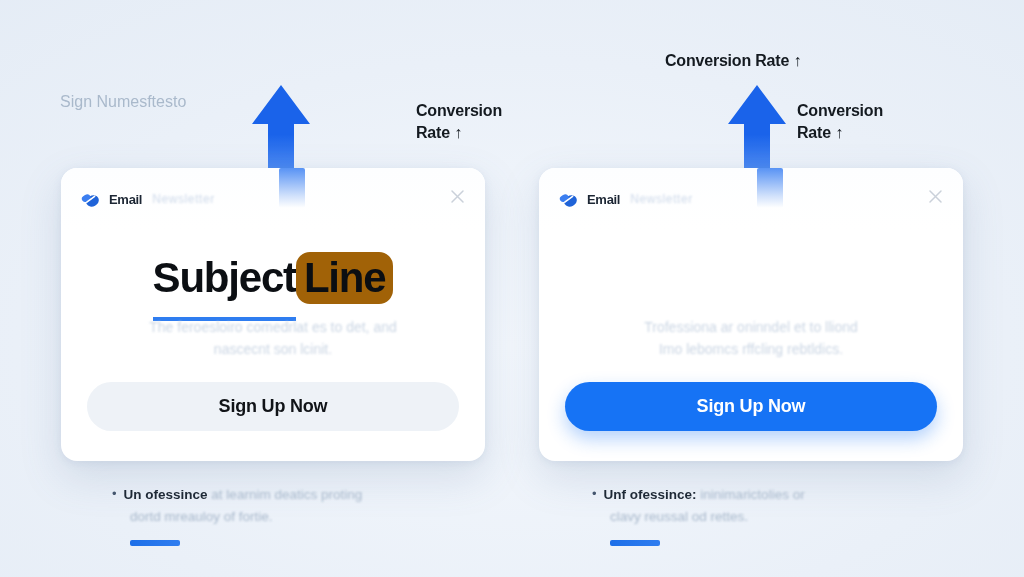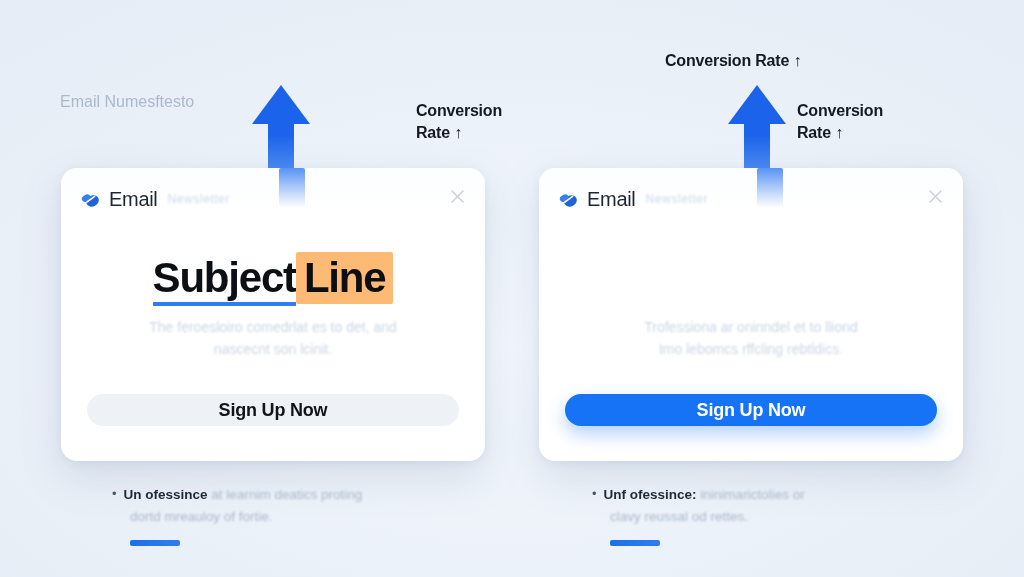--- a/index.html
+++ b/index.html
@@ -97,22 +97,22 @@
     display: flex;
     align-items: center;
   }
   .brand-icon {
     width: 22px;
     height: 22px;
     margin-right: 8px;
     flex: 0 0 auto;
   }
   .brand-name {
-    font-size: 20px;
-    font-weight: 400;
+    font-size: 13px;
+    font-weight: 700;
     color: #1c2634;
     letter-spacing: -0.3px;
   }
   .brand-sub {
     margin-left: 10px;
     font-size: 12px;
     color: #cfdaea;
     filter: blur(1.3px);
     letter-spacing: .6px;
     white-space: nowrap;
@@ -144,27 +144,27 @@
     top: 86px;
     text-align: center;
     font-size: 42px;
     font-weight: 700;
     letter-spacing: -1.2px;
     color: #0c0f13;
     white-space: nowrap;
   }
   .hl-underline {
     border-bottom: 4px solid #2f7df0;
-    padding-bottom: 1px;
+    padding-bottom: 16px;
   }
   .hl-highlight {
-    background: #fdba74;
+    background: #a16207;
     color: #0b0e12;
     padding: 2px 8px 3px 8px;
-    border-radius: 2px;
+    border-radius: 14px;
   }
 
   
   .card-body-copy {
     position: absolute;
     left: 40px;
     right: 40px;
     top: 148px;
     text-align: center;
     font-size: 14px;
@@ -172,33 +172,32 @@
     color: #cbd6e4;
     filter: blur(1.1px);
   }
 
   
   .cta {
     position: absolute;
     left: 26px;
     right: 26px;
     top: 214px;
-    height: 32px;
+    height: 49px;
     border-radius: 26px;
     display: flex;
     align-items: center;
     justify-content: center;
     font-size: 18px;
     font-weight: 600;
     letter-spacing: -0.2px;
     border: none;
     cursor: pointer;
     box-sizing: border-box;
     font-family: "Liberation Sans", sans-serif;
-    margin-top: 12px;
   }
   .cta-muted {
     background: #eef2f7;
     color: #111418;
   }
   .cta-primary {
     background: #1673f5;
     color: #ffffff;
     box-shadow: 0 8px 18px rgba(22,115,245,0.32);
   }
@@ -246,21 +245,21 @@
     height: 6px;
     border-radius: 2px;
     background: linear-gradient(90deg, #1d6fe8 0%, #2f7df0 100%);
   }
 </style>
 </head>
 <body>
 
 <div id="stage">
 
-  <div class="page-subtitle">Email Numesftesto</div>
+  <div class="page-subtitle">Sign Numesftesto</div>
 
   <div class="conv-label" id="conv-top">Conversion Rate ↑</div>
 
   <div class="big-arrow" id="arrow-left">
     <svg viewBox="0 0 62 115" width="62" height="115" xmlns="http://www.w3.org/2000/svg">
       <defs>
         <linearGradient id="agL" x1="0" y1="0" x2="0" y2="1">
           <stop offset="0%" stop-color="#1a63ea"></stop>
           <stop offset="45%" stop-color="#1a63ea"></stop>
           <stop offset="78%" stop-color="#4f8cf2"></stop>

